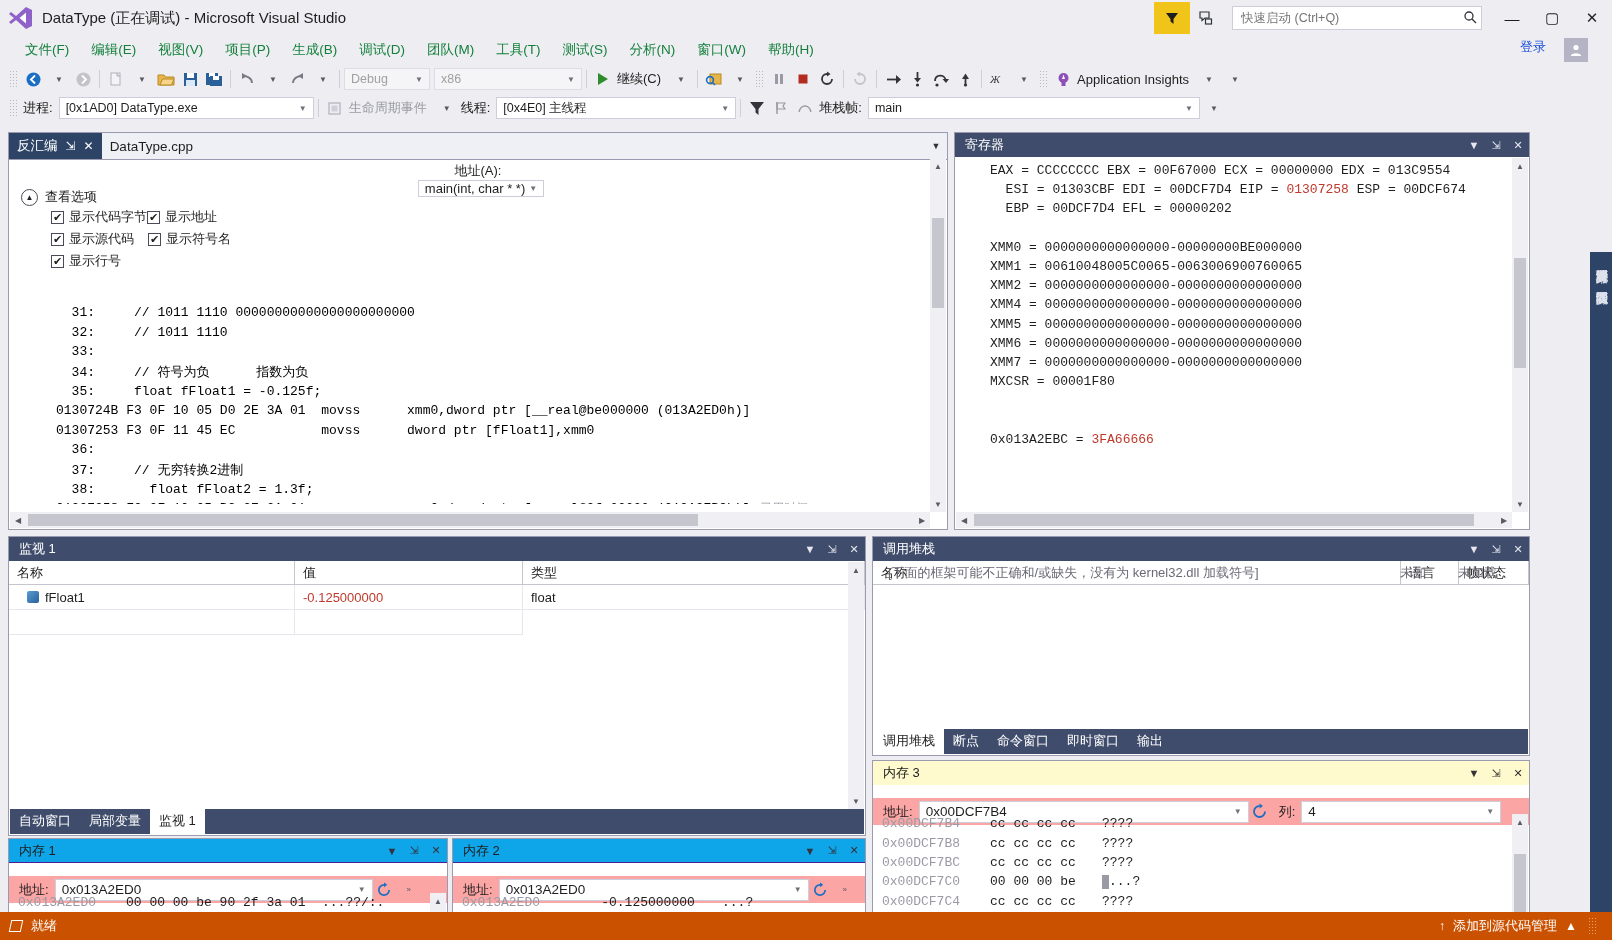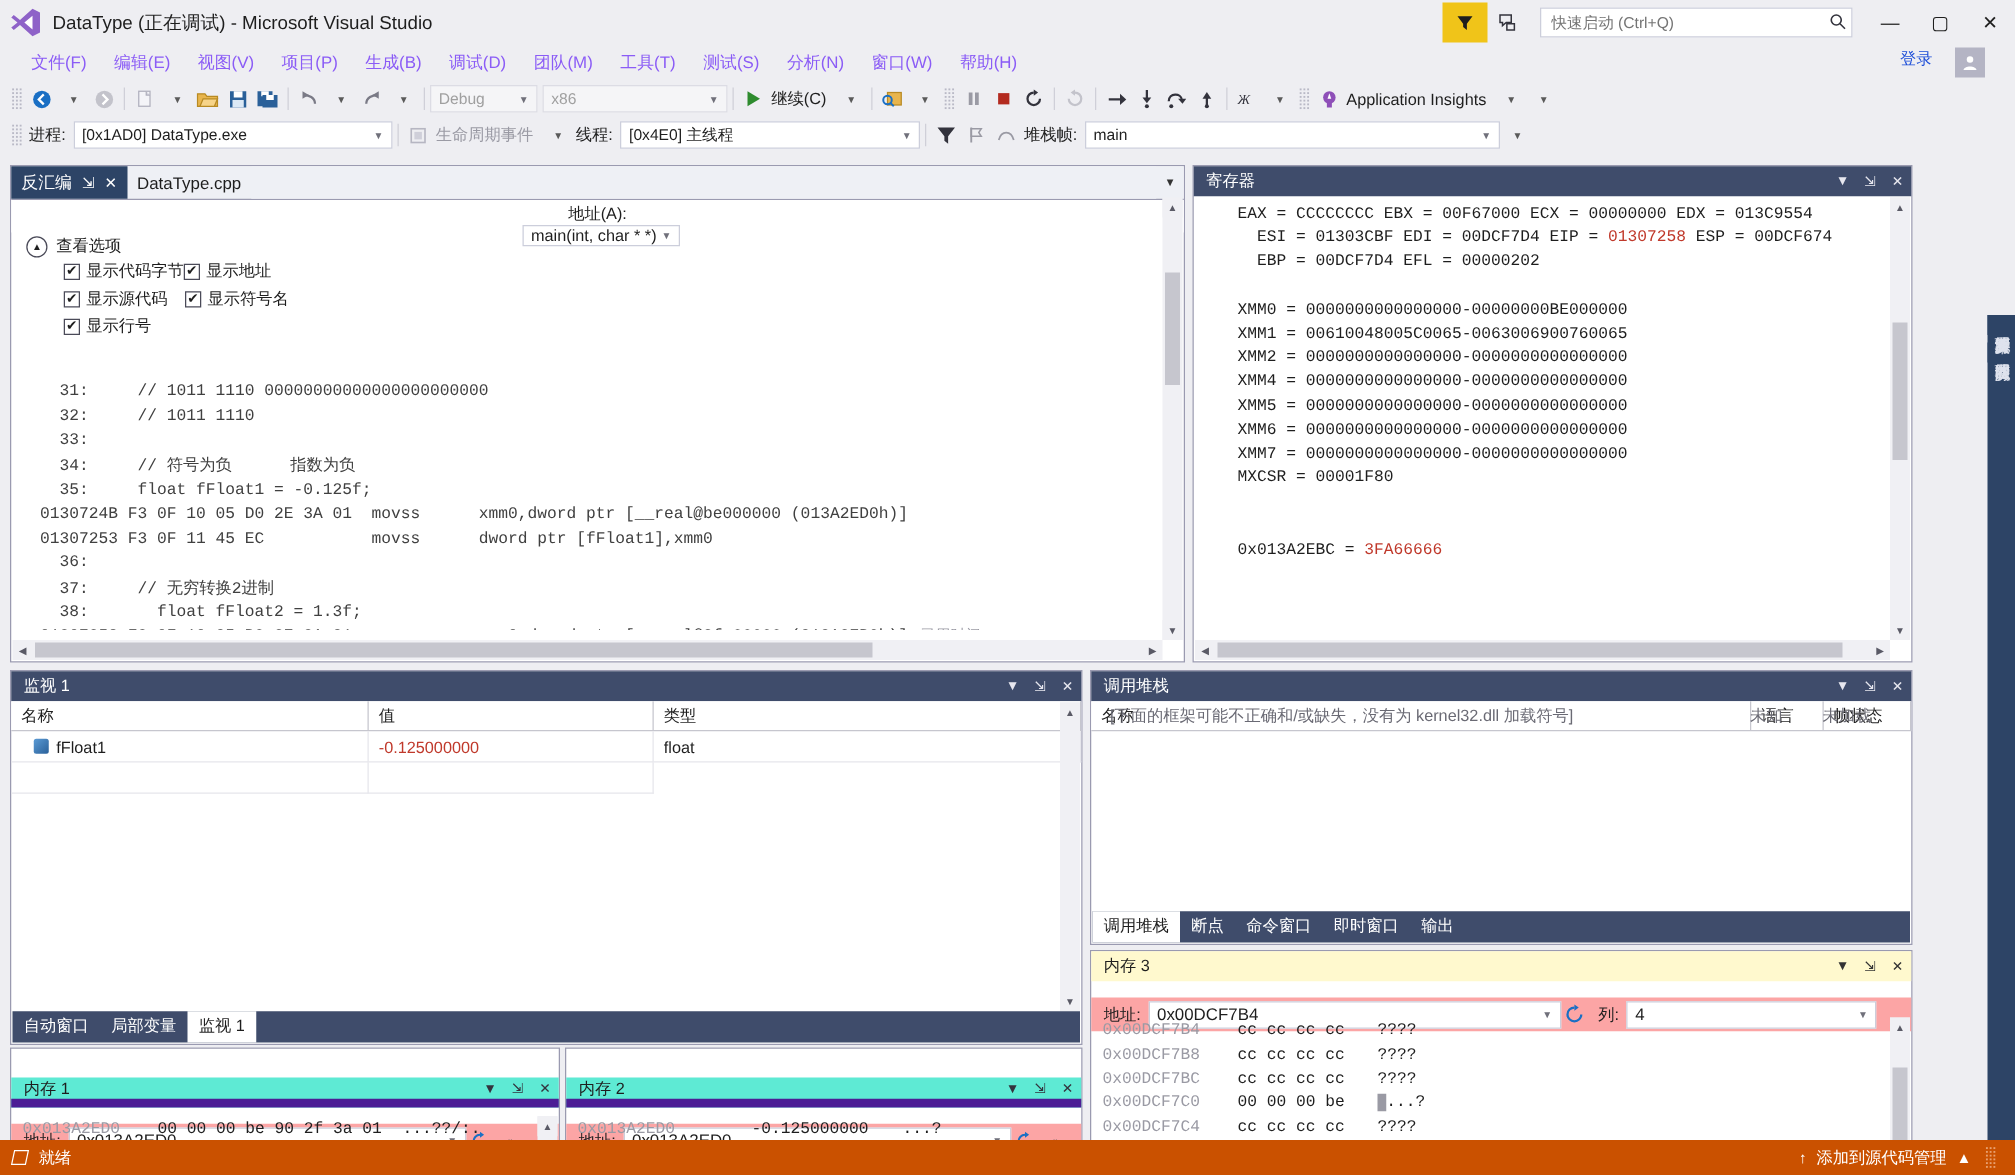--- a/index.html
+++ b/index.html
@@ -22,21 +22,21 @@
   .filter-btn{ width:36px;height:32px;background:#f0c419; display:flex;align-items:center;justify-content:center; }
   .feedback-btn{ width:32px;height:32px;display:flex;align-items:center;justify-content:center;}
   .quicklaunch{ width:250px;height:24px;border:1px solid #cccedb;background:#fff;display:flex;align-items:center;
      padding:0 4px 0 8px; margin:0 10px; }
   .quicklaunch input{ border:0;outline:0;width:100%;font-size:12.5px;color:#6d6d6d;background:transparent;
      font-family:"Liberation Sans",sans-serif;}
   .wbtn{ width:40px;height:34px;display:flex;align-items:center;justify-content:center;font-size:15px;color:#1e1e1e;}
 
   
   #menubar{ height:28px; display:flex; align-items:center; padding-left:14px; position:relative;}
-  #menubar .mi{ padding:3px 11px; font-size:13.5px; color:#8b5cf6; }
+  #menubar .mi{ padding:3px 11px; font-size:13.5px; color:#15803d; }
   #signin{ position:absolute; right:66px; top:2px; font-size:13px; color:#1d4ed8;}
   #acct-icon{ position:absolute; right:24px; top:2px; width:24px;height:24px;background:#b4b4c4;
       display:flex;align-items:center;justify-content:center;}
 
   
   #toolbar1{ height:30px; display:flex; align-items:center; padding-left:6px; gap:0px;}
   #toolbar2{ height:28px; display:flex; align-items:center; padding-left:6px; gap:0px;}
   .grip{ width:9px;height:18px;
      background-image:radial-gradient(circle, #b9b9c6 1px, transparent 1px);
      background-size:3px 3px; margin:0 3px;}
@@ -81,21 +81,21 @@
   .vopts .hdr{ display:flex;align-items:center;font-size:13px;}
   .chevcircle{ width:17px;height:17px;border:1px solid #4a4a58;border-radius:50%;display:flex;
       align-items:center;justify-content:center;font-size:8px;margin-right:7px;color:#1e1e1e;}
   .optline{ display:flex; align-items:center; padding-left:30px; height:22px; }
   .cb{ width:13px;height:13px;border:1px solid #4a4a58;background:#fff;display:flex;align-items:center;
       justify-content:center;font-size:11px;line-height:1;color:#1e1e1e;margin-right:5px;}
   .optline span.t{ font-size:13px; }
   .optgap{ width:14px; }
   #codearea{ position:absolute; left:1px; top:170px; right:1px; bottom:25px; overflow:hidden; background:#fff;}
   .cline{ height:19.6px; display:flex; align-items:center; white-space:pre; font-size:13px;}
-  .cl-src{ color:#404040; }
+  .cl-src{ color:#000000;margin-left:24px; }
   .arrowcell{ width:22px; display:flex;align-items:center;justify-content:center;}
   .yarrow{ color:#e0a800; font-size:14px;}
   .elapsed{ color:#9a9aa4; font-size:12px; font-family:"Liberation Sans",sans-serif;}
   .elapsed b{font-weight:normal;font-size:10px;}
 
   
   .vscroll{ position:absolute; right:1px; width:16px; background:#f0f0f4; }
   .vscroll .up,.vscroll .dn{ height:16px;width:16px;display:flex;align-items:center;justify-content:center;
      font-size:8px;color:#5a5a66;background:#f0f0f4;}
   .vscroll .thumb{ position:absolute;left:2px;width:12px;background:#c6c6ce;}
@@ -137,21 +137,21 @@
   .refresh{ width:22px;height:22px;display:flex;align-items:center;justify-content:center;color:#1a6fc4;font-size:15px;}
   .memrows{ position:absolute; left:1px; right:17px; overflow:hidden;}
   .memline{ height:19.4px; font-size:13px; white-space:pre; display:flex; align-items:center; padding-left:8px;}
   .maddr{ color:#9a9aa4; }
   .mdata{ color:#1e1e1e; }
   .cursorblk{ display:inline-block; width:7px;height:14px;background:#9a9aa4;vertical-align:-2px;}
 
   
   #mem1{ left:8px; top:712px; width:440px; height:184px;}
   #mem2{ left:452px; top:712px; width:414px; height:184px;}
-  .pane-hdr.light{ background:#5eead4; color:#1e1e1e; border-bottom:7px solid #4c1d95;margin-top:23px; }
+  .pane-hdr.light{ background:#0ea5e9; color:#1e1e1e; border-bottom:1px solid #4c1d95; }
   .pane-hdr.light .hbtn{ color:#33333d; }
 
   
   #vtabs{ position:absolute; right:0; top:126px; width:22px; height:764px; background:#2d4466; }
   .vtab{ writing-mode:vertical-rl; text-orientation:mixed; color:#dfe3ee; font-size:12.5px;
      padding:8px 3px; background:#2d4466; }
   .vtab + .vtab{ margin-top:6px; }
 
   
   #status{ position:absolute; left:0; bottom:0; width:1612px; height:28px; background:#ca5100; color:#fff;

